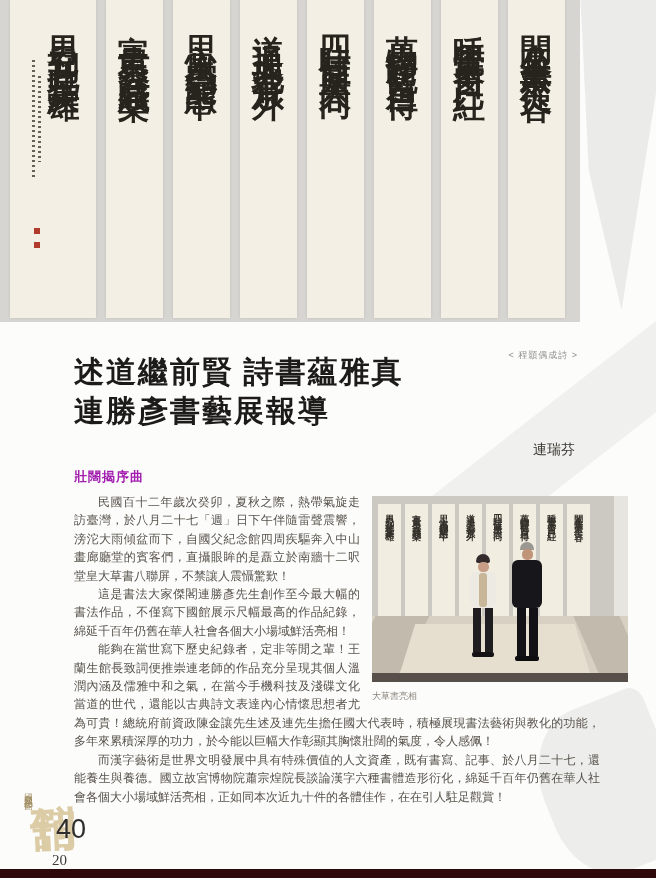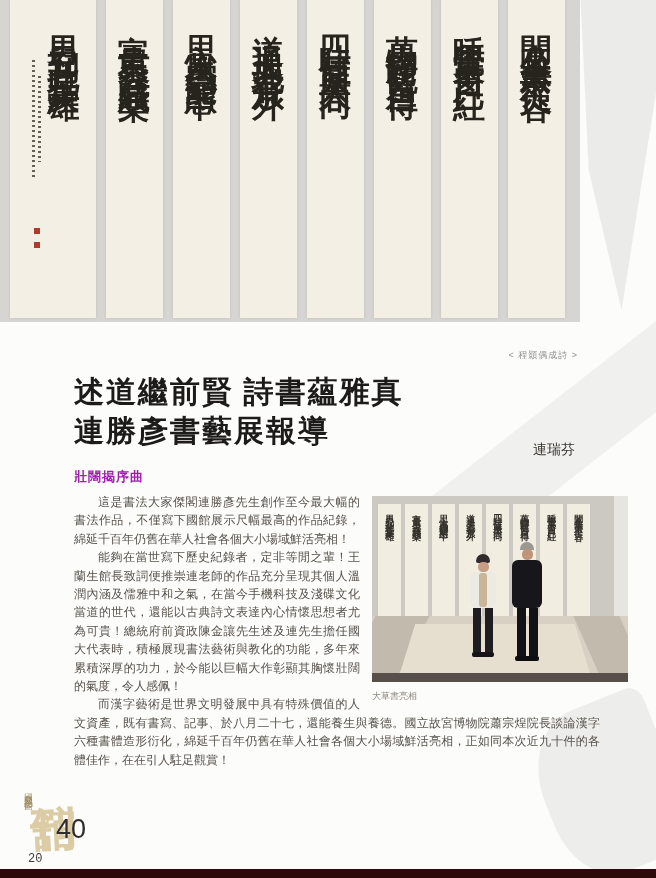--- a/index.html
+++ b/index.html
@@ -29,21 +29,21 @@
     background:repeating-linear-gradient(to bottom,#4c473e 0 2px,transparent 2px 5px); opacity:.85; }
   .insc-1 { left:22px; top:60px; height:120px; }
   .insc-2 { left:28px; top:76px; height:86px; }
   .seal { position:absolute; width:6px; height:6px; background:#b03a2c; left:24px; }
   .seal-1 { top:228px; } .seal-2 { top:242px; }
   
   .poem-caption { position:absolute; z-index:2; top:349px; right:78px;
     font-size:9px; letter-spacing:1px; color:#8f8f8d;
     font-family:"Liberation Sans","DejaVu Sans",sans-serif; }
   
-  .headline { position:absolute; z-index:2; left:74px; top:372px;
+  .headline { position:absolute; z-index:2; left:74px; top:352px;
     font-size:30px; line-height:39px; font-weight:700; letter-spacing:2px; color:#1d1b18; }
   .author { position:absolute; z-index:2; top:441px; right:81px;
     font-size:14px; color:#39362f; font-family:"Liberation Sans","DejaVu Sans",sans-serif; }
   .section-heading { position:absolute; z-index:2; left:74px; top:468px;
     font-size:13px; font-weight:700; color:#a21caf;
     font-family:"Liberation Sans","DejaVu Sans",sans-serif; letter-spacing:1px; }
   
   .body-text { position:absolute; z-index:2; left:74px; top:493px; width:526px;
     font-size:12px; line-height:18.4px; color:#57524b; text-align:justify; }
   .body-text p { margin:0; text-indent:2em; }
@@ -86,22 +86,22 @@
   .logo-glyphs { position:absolute; z-index:2; left:30px; top:768px; height:104px;
     writing-mode:vertical-rl; text-orientation:upright;
     font-size:46px; line-height:1; font-weight:700; color:#dbcaa2;
     letter-spacing:2px; transform:rotate(-3deg); opacity:.95; }
   .logo-subtext { position:absolute; z-index:3; left:23px; top:786px;
     writing-mode:vertical-rl; text-orientation:upright;
     font-size:8.5px; letter-spacing:1.5px; color:#9f8b5f;
     font-family:"Liberation Sans","DejaVu Sans",sans-serif; }
   .issue-number { position:absolute; z-index:3; left:56px; top:814px;
     font-size:27px; color:#2e2d2b; font-family:"Liberation Sans","DejaVu Sans",sans-serif; }
-  .page-number { position:absolute; z-index:3; left:28px; top:852px;
-    font-size:12px; color:#3c3b39; font-family:Liberation Mono, monospace; }
+  .page-number { position:absolute; z-index:3; left:52px; top:852px;
+    font-size:15px; color:#3c3b39; font-family:Liberation Serif, serif; }
   .bottom-bar { position:absolute; z-index:4; left:0; bottom:0; width:656px; height:9px; background:#2d0909; }
 </style>
 </head>
 <body>
 
 <div class="page">
 
   <div class="deco deco-tr"></div>
   <div class="deco deco-band"></div>
   <div class="deco deco-br"></div>
@@ -201,20 +201,21 @@
           <div class="m-legs">
               <div class="m-leg"></div>
               <div class="m-leg"></div>
             </div>
           <div class="m-shoes"></div>
         </div>
         <div class="floor-edge"></div>
       </div>
       <div class="photo-caption">大草書亮相</div>
     </div>
+    <p>民國百十二年歲次癸卯，夏秋之際，熱帶氣旋走訪臺灣，於八月二十七「週」日下午伴隨雷聲震響，滂沱大雨傾盆而下，自國父紀念館四周疾驅奔入中山畫廊廳堂的賓客們，直攝眼眸的是矗立於南牆十二呎堂皇大草書八聯屏，不禁讓人震懾驚歎！</p>
     <p>這是書法大家傑閣連勝彥先生創作至今最大幅的書法作品，不僅寫下國館展示尺幅最高的作品紀錄，綿延千百年仍舊在華人社會各個大小場域鮮活亮相！</p>
     <p>能夠在當世寫下歷史紀錄者，定非等閒之輩！王蘭生館長致詞便推崇連老師的作品充分呈現其個人溫潤內涵及儒雅中和之氣，在當今手機科技及淺碟文化當道的世代，還能以古典詩文表達內心情懷思想者尤為可貴！總統府前資政陳金讓先生述及連先生擔任國大代表時，積極展現書法藝術與教化的功能，多年來累積深厚的功力，於今能以巨幅大作彰顯其胸懷壯闊的氣度，令人感佩！</p>
     <p>而漢字藝術是世界文明發展中具有特殊價值的人文資產，既有書寫、記事、於八月二十七，還能養生與養德。國立故宮博物院蕭宗煌院長談論漢字六種書體造形衍化，綿延千百年仍舊在華人社會各個大小場域鮮活亮相，正如同本次近九十件的各體佳作，在在引人駐足觀賞！</p>
   </div>
 
   <div class="logo-glyphs">舘刊</div>
   <div class="logo-subtext">國立國父紀念館</div>
   <div class="issue-number">40</div>
   <div class="page-number">20</div>
   <div class="bottom-bar"></div>

